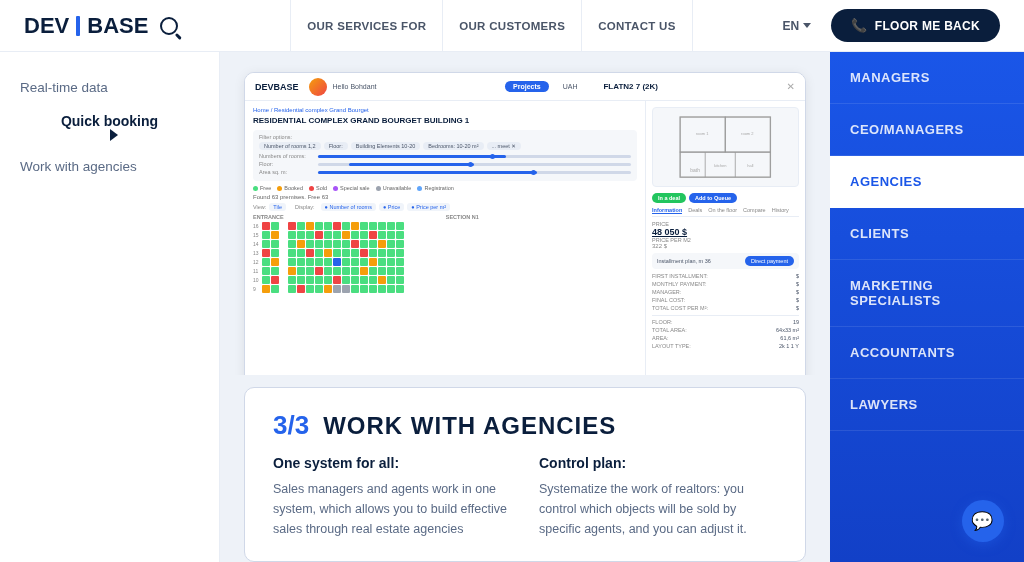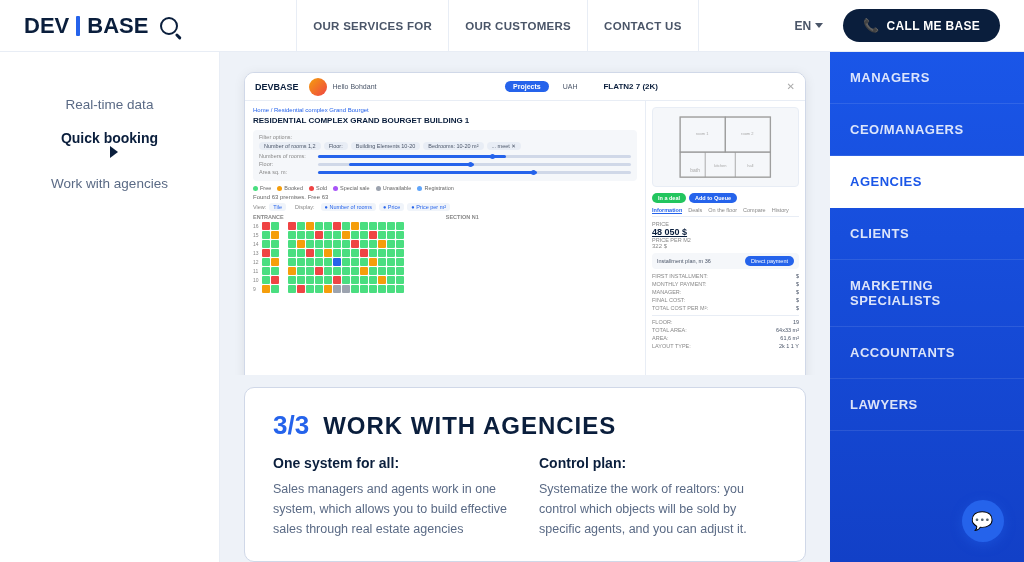--- a/index.html
+++ b/index.html
@@ -140,22 +140,21 @@
       border-right: 1px solid #e8edf5;
       flex-shrink: 0;
     }
     .sidebar-item {
       font-size: 13.5px;
       color: #5a6a85;
       margin-bottom: 18px;
       cursor: pointer;
       display: flex;
       align-items: center;
-      justify-content: center;
-      margin-top: 17px;
+      justify-content: flex-start;
     }
     .sidebar-item.active {
       font-weight: 800;
       color: #0a1e3c;
       font-size: 14px;
       flex-direction: column;
     }
     .chevron-right {
       width: 0;
       height: 0;
@@ -605,21 +604,21 @@
     <div class="nav-link">OUR CUSTOMERS</div>
     <div class="nav-link">CONTACT US</div>
   </div>
   <div class="nav-right">
     <div class="lang-btn">
       <span>EN</span>
       <div class="chevron-down"></div>
     </div>
     <button class="call-btn">
       <span class="phone-icon">📞</span>
-      <span>CALL ME BASE</span>
+      <span>FLOOR ME BACK</span>
     </button>
   </div>
 </nav>
 
 <div class="main-content">
 
   <div class="left-sidebar">
     <div class="sidebar-item">
       <span>Real-time data</span>
     </div>

